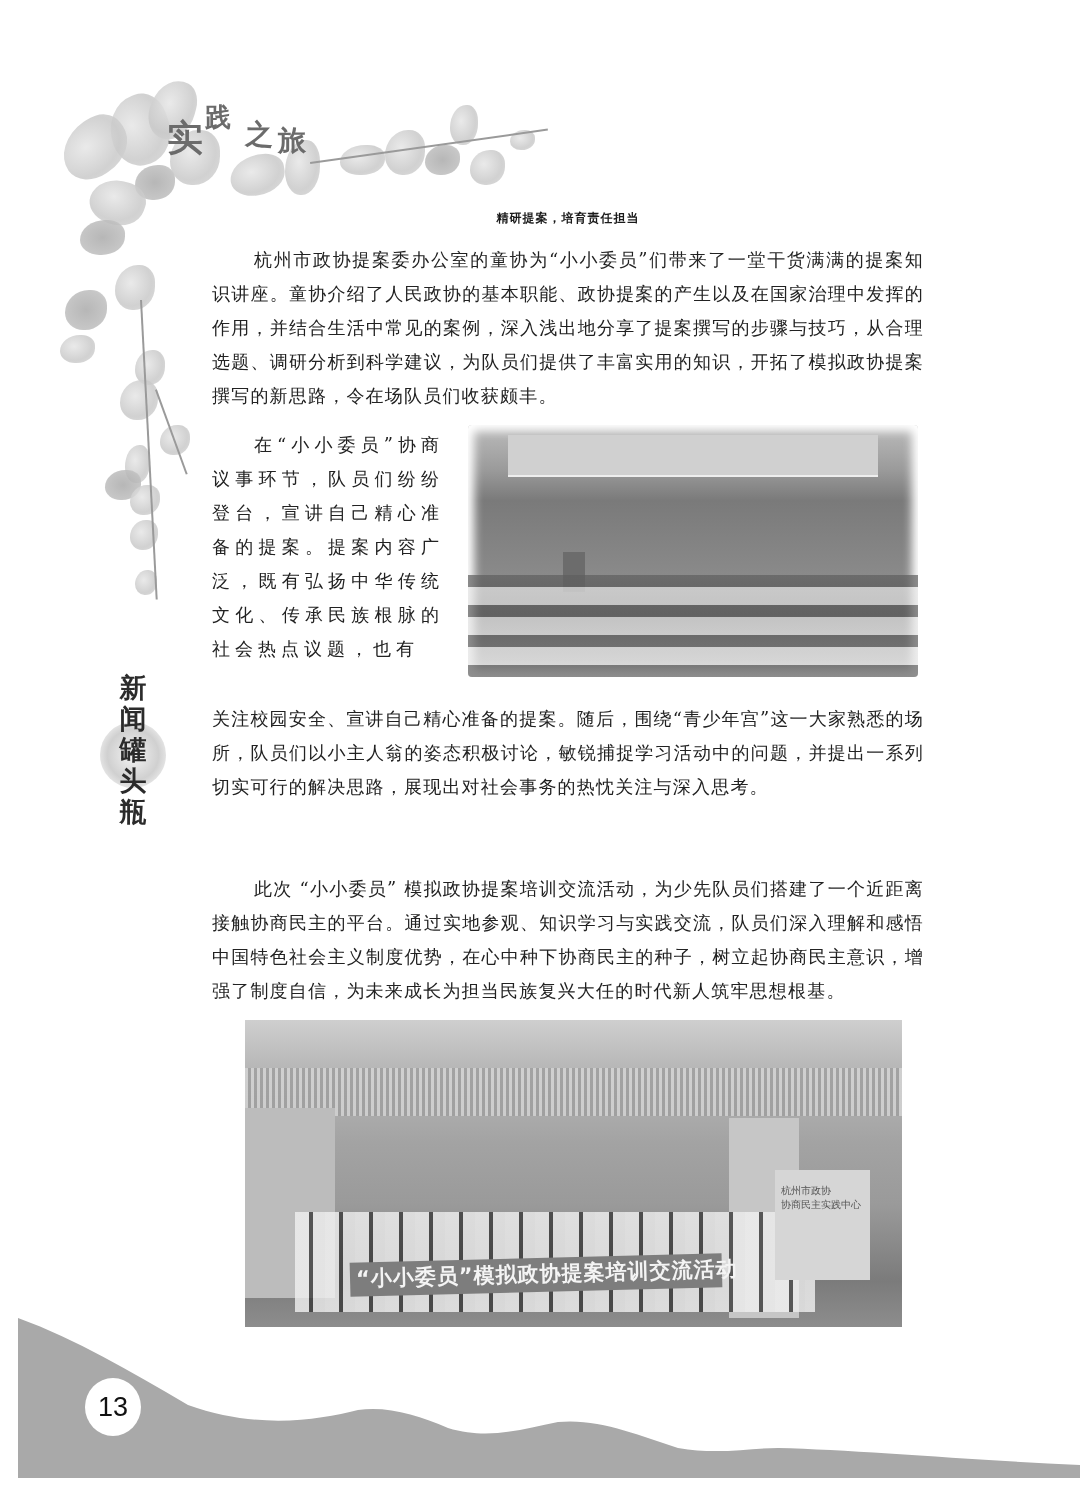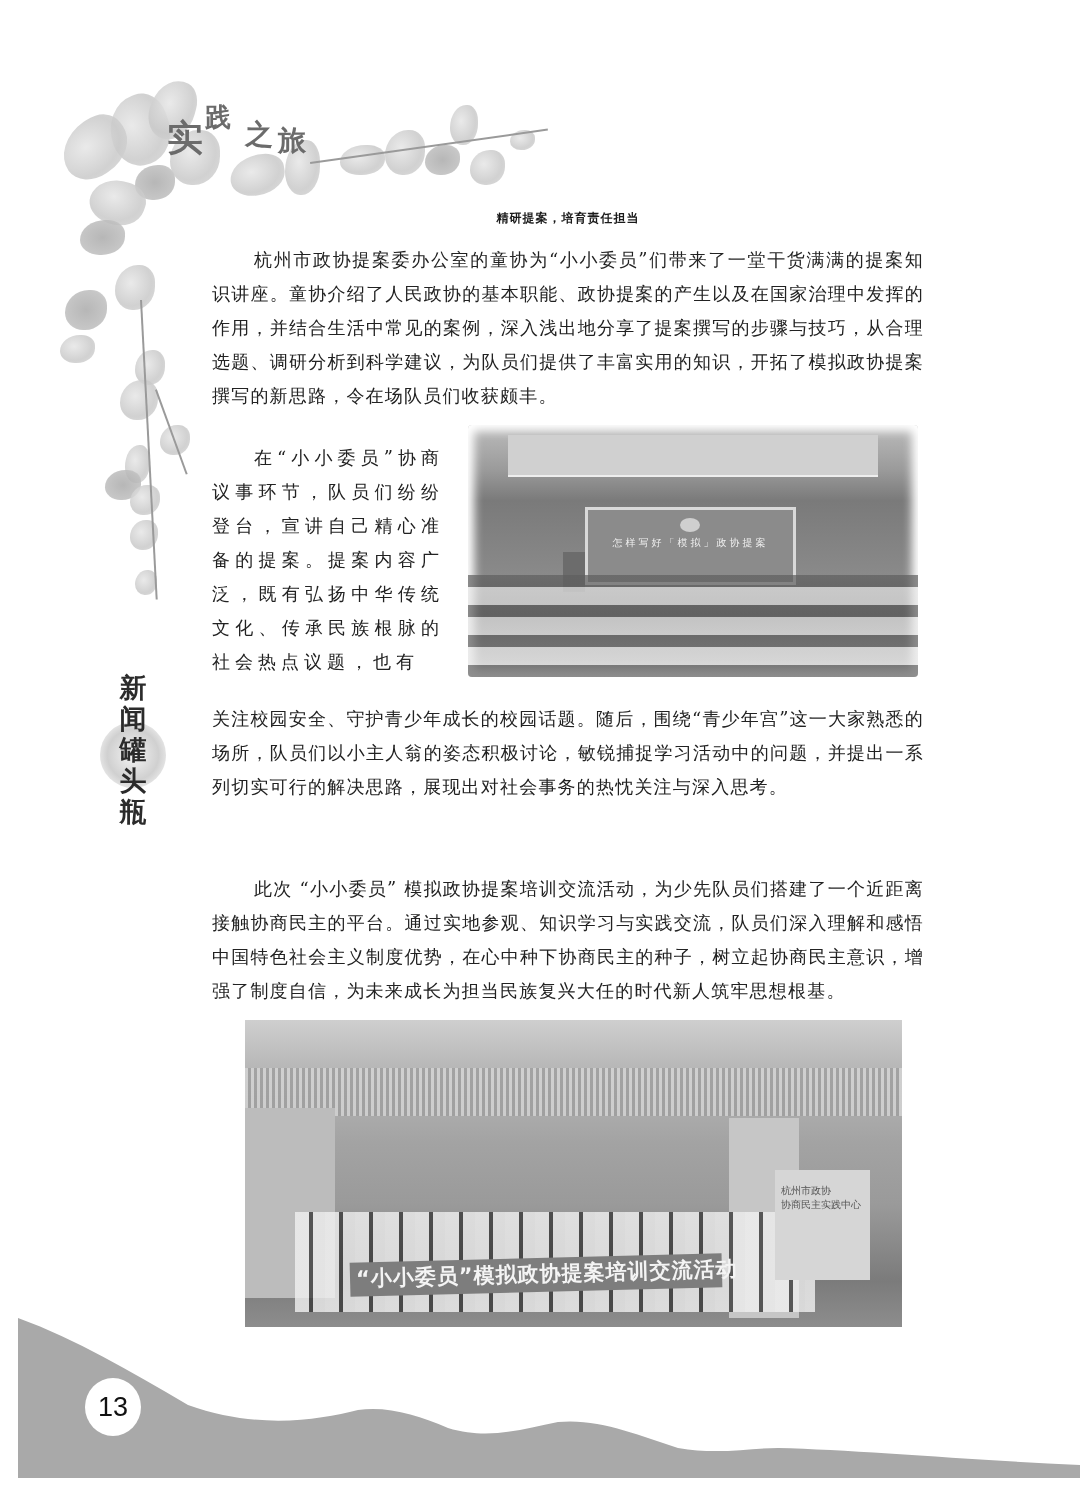--- a/index.html
+++ b/index.html
@@ -14,21 +14,21 @@
   .section-title span { position:absolute; font-family:"DejaVu Sans", sans-serif; font-weight:bold; color:#6b6b6b; }
 
   .side-label { position:absolute; left:98px; top:672px; width:70px; height:170px; }
   .side-label .bg { position:absolute; left:2px; top:50px; width:66px; height:66px; border-radius:50%; background:radial-gradient(circle, #f4f4f4 0%, #d0d0d0 55%, #e8e8e8 75%, rgba(255,255,255,0) 100%); }
   .side-label .chars { position:absolute; left:0; top:0; width:70px; display:flex; flex-direction:column; align-items:center; font-family:"DejaVu Sans", sans-serif; font-weight:bold; font-size:27px; line-height:31px; color:#2b2b2b; }
 
   .article-title { position:absolute; left:212px; top:210px; width:712px; text-align:center; font-family:"DejaVu Sans", sans-serif; font-weight:bold; font-size:12px; letter-spacing:1px; color:#1a1a1a; }
 
   .para { position:absolute; font-size:18px; line-height:34px; letter-spacing:1.2px; text-align:justify; color:#222; margin:0; }
   .p1 { left:212px; top:243px; width:712px; text-indent:42px; }
-  .p2 { left:212px; top:441px; width:232px; text-indent:42px; letter-spacing:5px; }
+  .p2 { left:212px; top:428px; width:232px; text-indent:42px; letter-spacing:5px; }
   .p2b { left:212px; top:702px; width:712px; }
   .p3 { left:212px; top:872px; width:712px; text-indent:42px; }
 
   .photo { position:absolute; overflow:hidden; }
   .photo1 { left:468px; top:425px; width:450px; height:252px; border-radius:4px; box-shadow:0 0 10px 6px #ffffff inset; background:linear-gradient(#bcbcbc 0%, #9a9a9a 18%, #7a7a7a 30%, #8a8a8a 60%, #6a6a6a 75%, #bfbfbf 100%); }
   .photo1 .ceiling { position:absolute; left:40px; top:10px; width:370px; height:40px; background:#d0d0d0; border-bottom:2px solid #eee; }
   .photo1 .screen { position:absolute; left:117px; top:82px; width:205px; height:72px; background:#8b8b8b; border:3px solid #d9d9d9; }
   .photo1 .screen-text { position:absolute; left:0; right:0; top:26px; text-align:center; font-family:"DejaVu Sans", sans-serif; font-size:10px; letter-spacing:3px; color:#efefef; }
   .photo1 .emblem { position:absolute; left:92px; top:8px; width:20px; height:14px; border-radius:50%; background:#cfcfcf; }
   .photo1 .podium { position:absolute; left:95px; top:127px; width:22px; height:40px; background:#6c6c6c; }
@@ -100,29 +100,25 @@
     <span>罐</span>
     <span>头</span>
     <span>瓶</span>
   </div>
 </div>
 
 <div class="article-title">精研提案，培育责任担当</div>
 
 <p class="para p1">杭州市政协提案委办公室的童协为“小小委员”们带来了一堂干货满满的提案知识讲座。童协介绍了人民政协的基本职能、政协提案的产生以及在国家治理中发挥的作用，并结合生活中常见的案例，深入浅出地分享了提案撰写的步骤与技巧，从合理选题、调研分析到科学建议，为队员们提供了丰富实用的知识，开拓了模拟政协提案撰写的新思路，令在场队员们收获颇丰。</p>
 <p class="para p2">在“小小委员”协商议事环节，队员们纷纷登台，宣讲自己精心准备的提案。提案内容广泛，既有弘扬中华传统文化、传承民族根脉的社会热点议题，也有</p>
-<p class="para p2b">关注校园安全、守护青少年成长的校园话题。随后，围绕“青少年宫”这一大家熟悉的场所，队员们以小主人翁的姿态积极讨论，敏锐捕捉学习活动中的问题，并提出一系列切实可行的解决思路，展现出对社会事务的热忱关注与深入思考。</p>
+<p class="para p2b">关注校园安全、宣讲自己精心准备的提案。随后，围绕“青少年宫”这一大家熟悉的场所，队员们以小主人翁的姿态积极讨论，敏锐捕捉学习活动中的问题，并提出一系列切实可行的解决思路，展现出对社会事务的热忱关注与深入思考。</p>
 <p class="para p3">此次 “小小委员” 模拟政协提案培训交流活动，为少先队员们搭建了一个近距离接触协商民主的平台。通过实地参观、知识学习与实践交流，队员们深入理解和感悟中国特色社会主义制度优势，在心中种下协商民主的种子，树立起协商民主意识，增强了制度自信，为未来成长为担当民族复兴大任的时代新人筑牢思想根基。</p>
 
 <div class="photo photo1">
   <div class="ceiling"></div>
-  <div class="screen">
-    <div class="emblem"></div>
-    <div class="screen-text">怎样写好「模拟」政协提案</div>
-  </div>
   <div class="podium"></div>
   <div class="rows"></div>
 </div>
 
 <div class="photo photo2">
   <div class="slats"></div>
   <div class="pillar-l"></div>
   <div class="pillar-r"></div>
   <div class="crowd"></div>
   <div class="standee">

